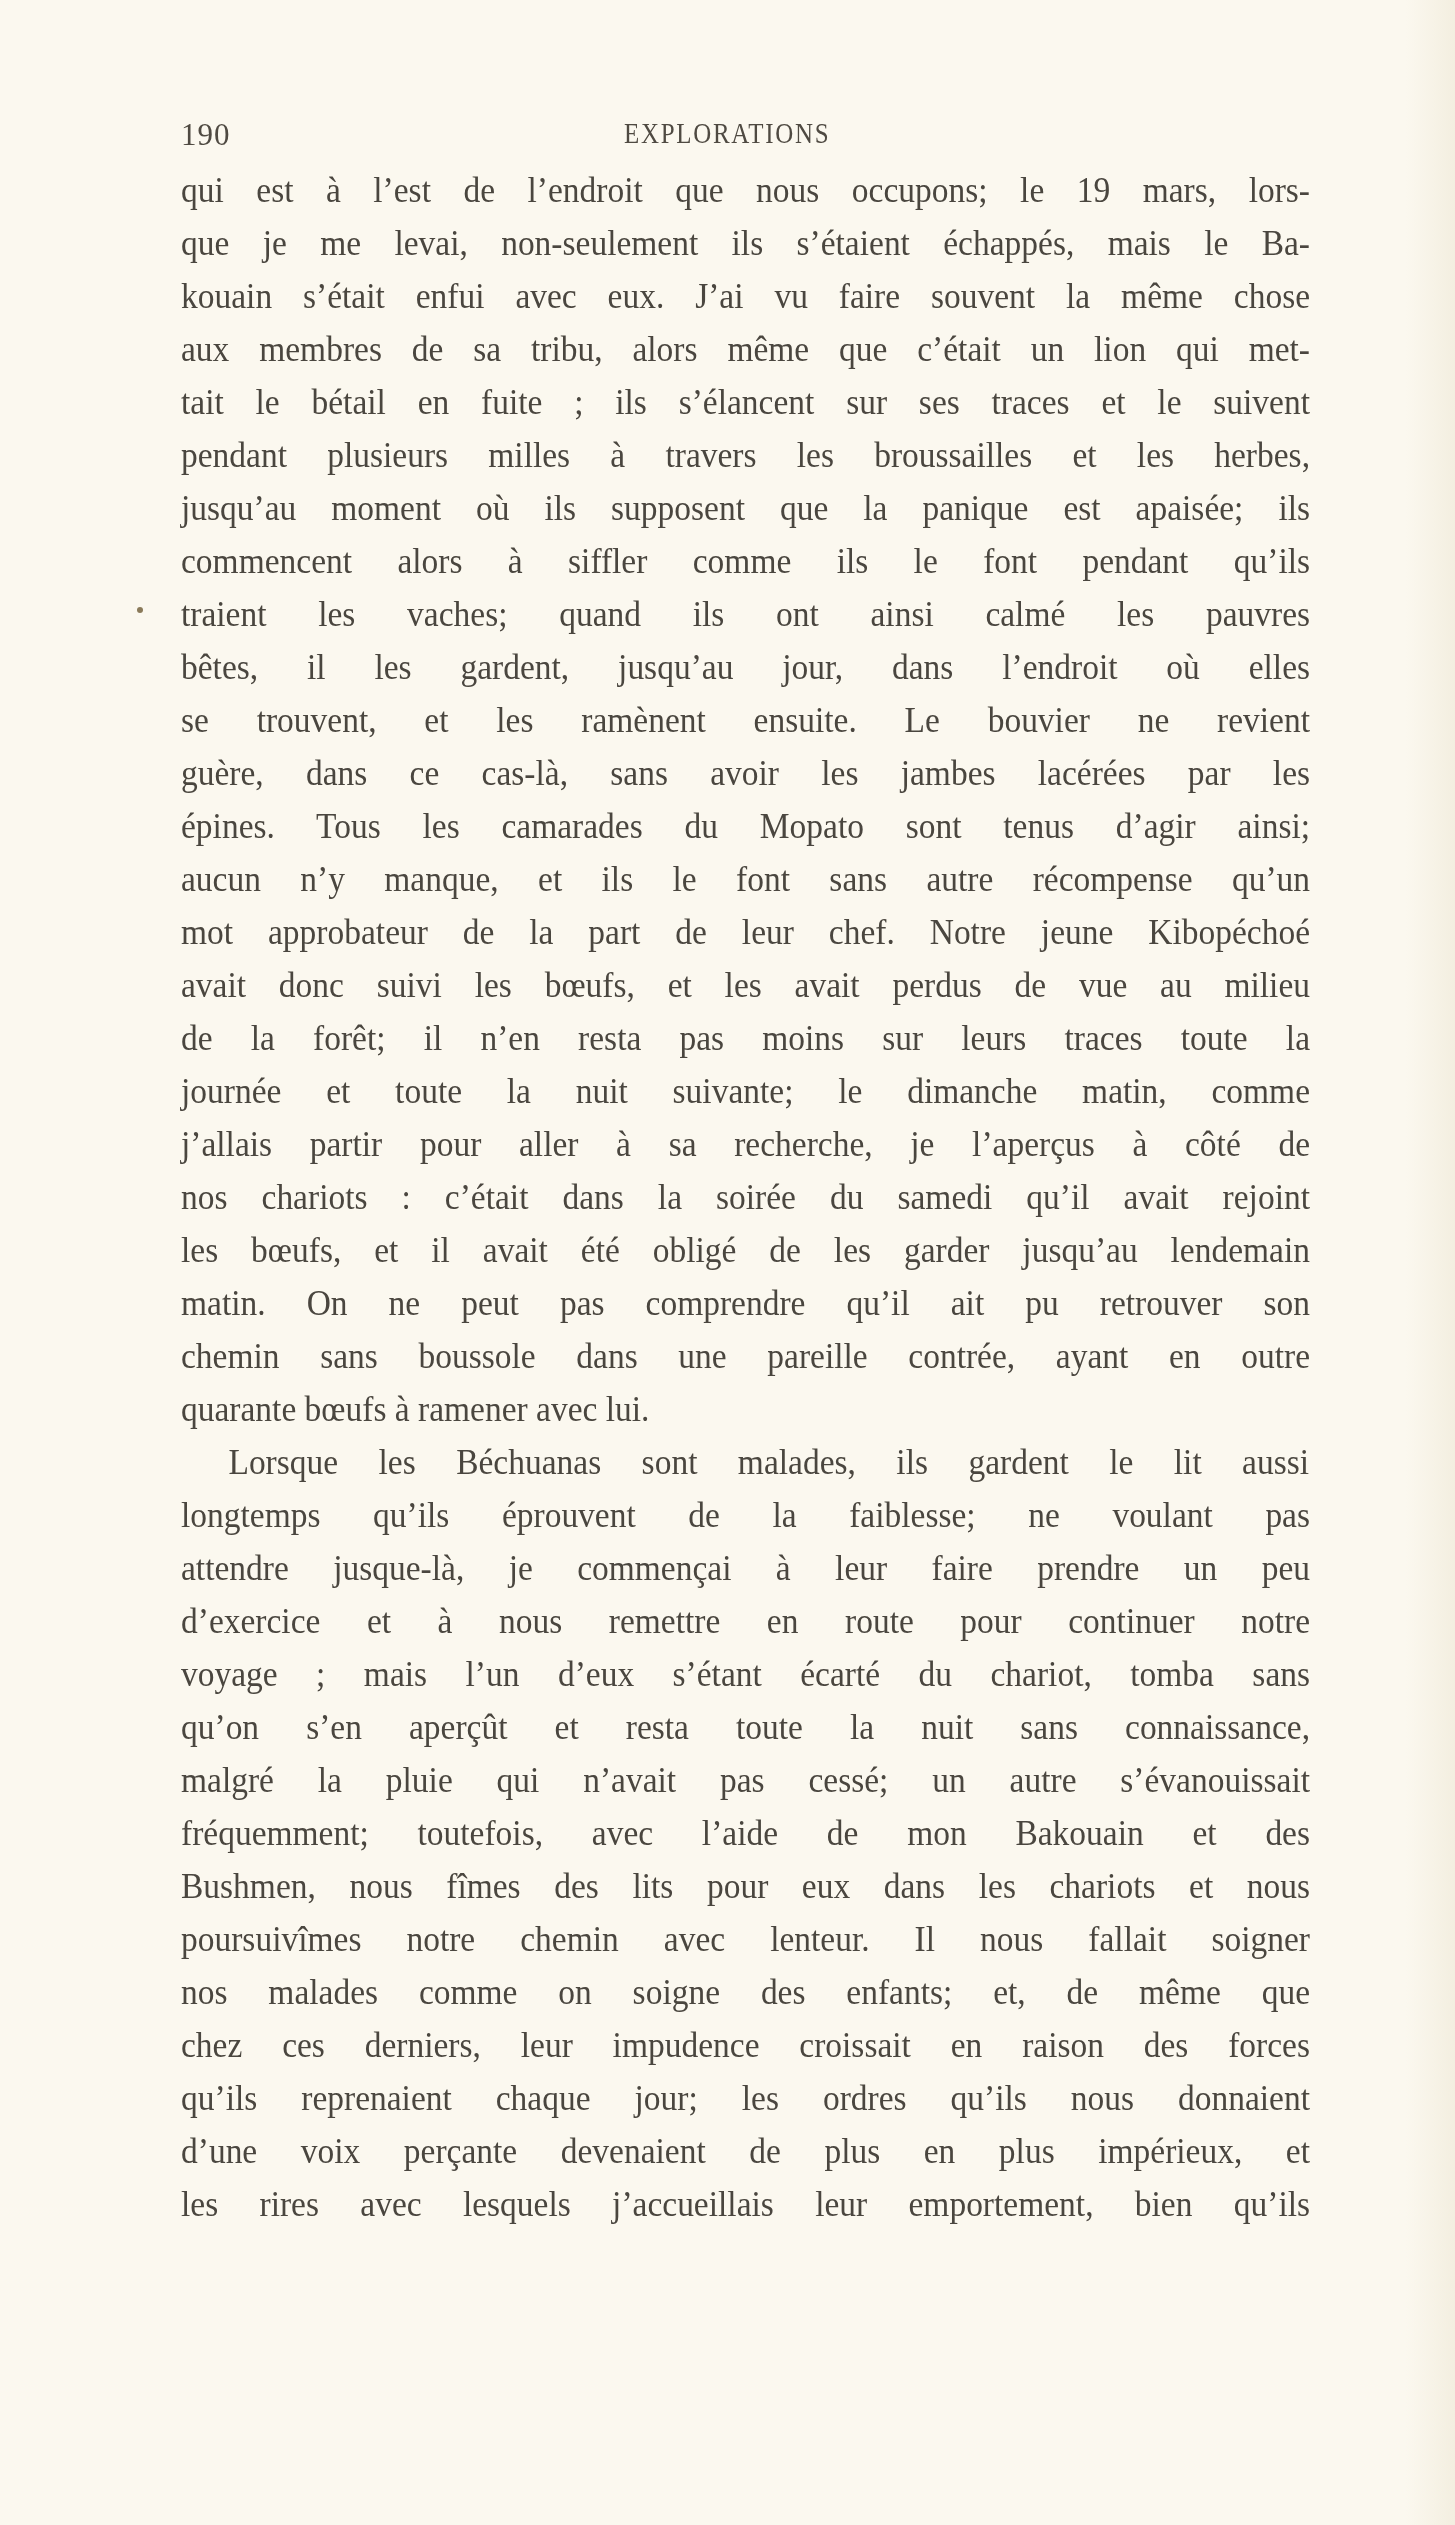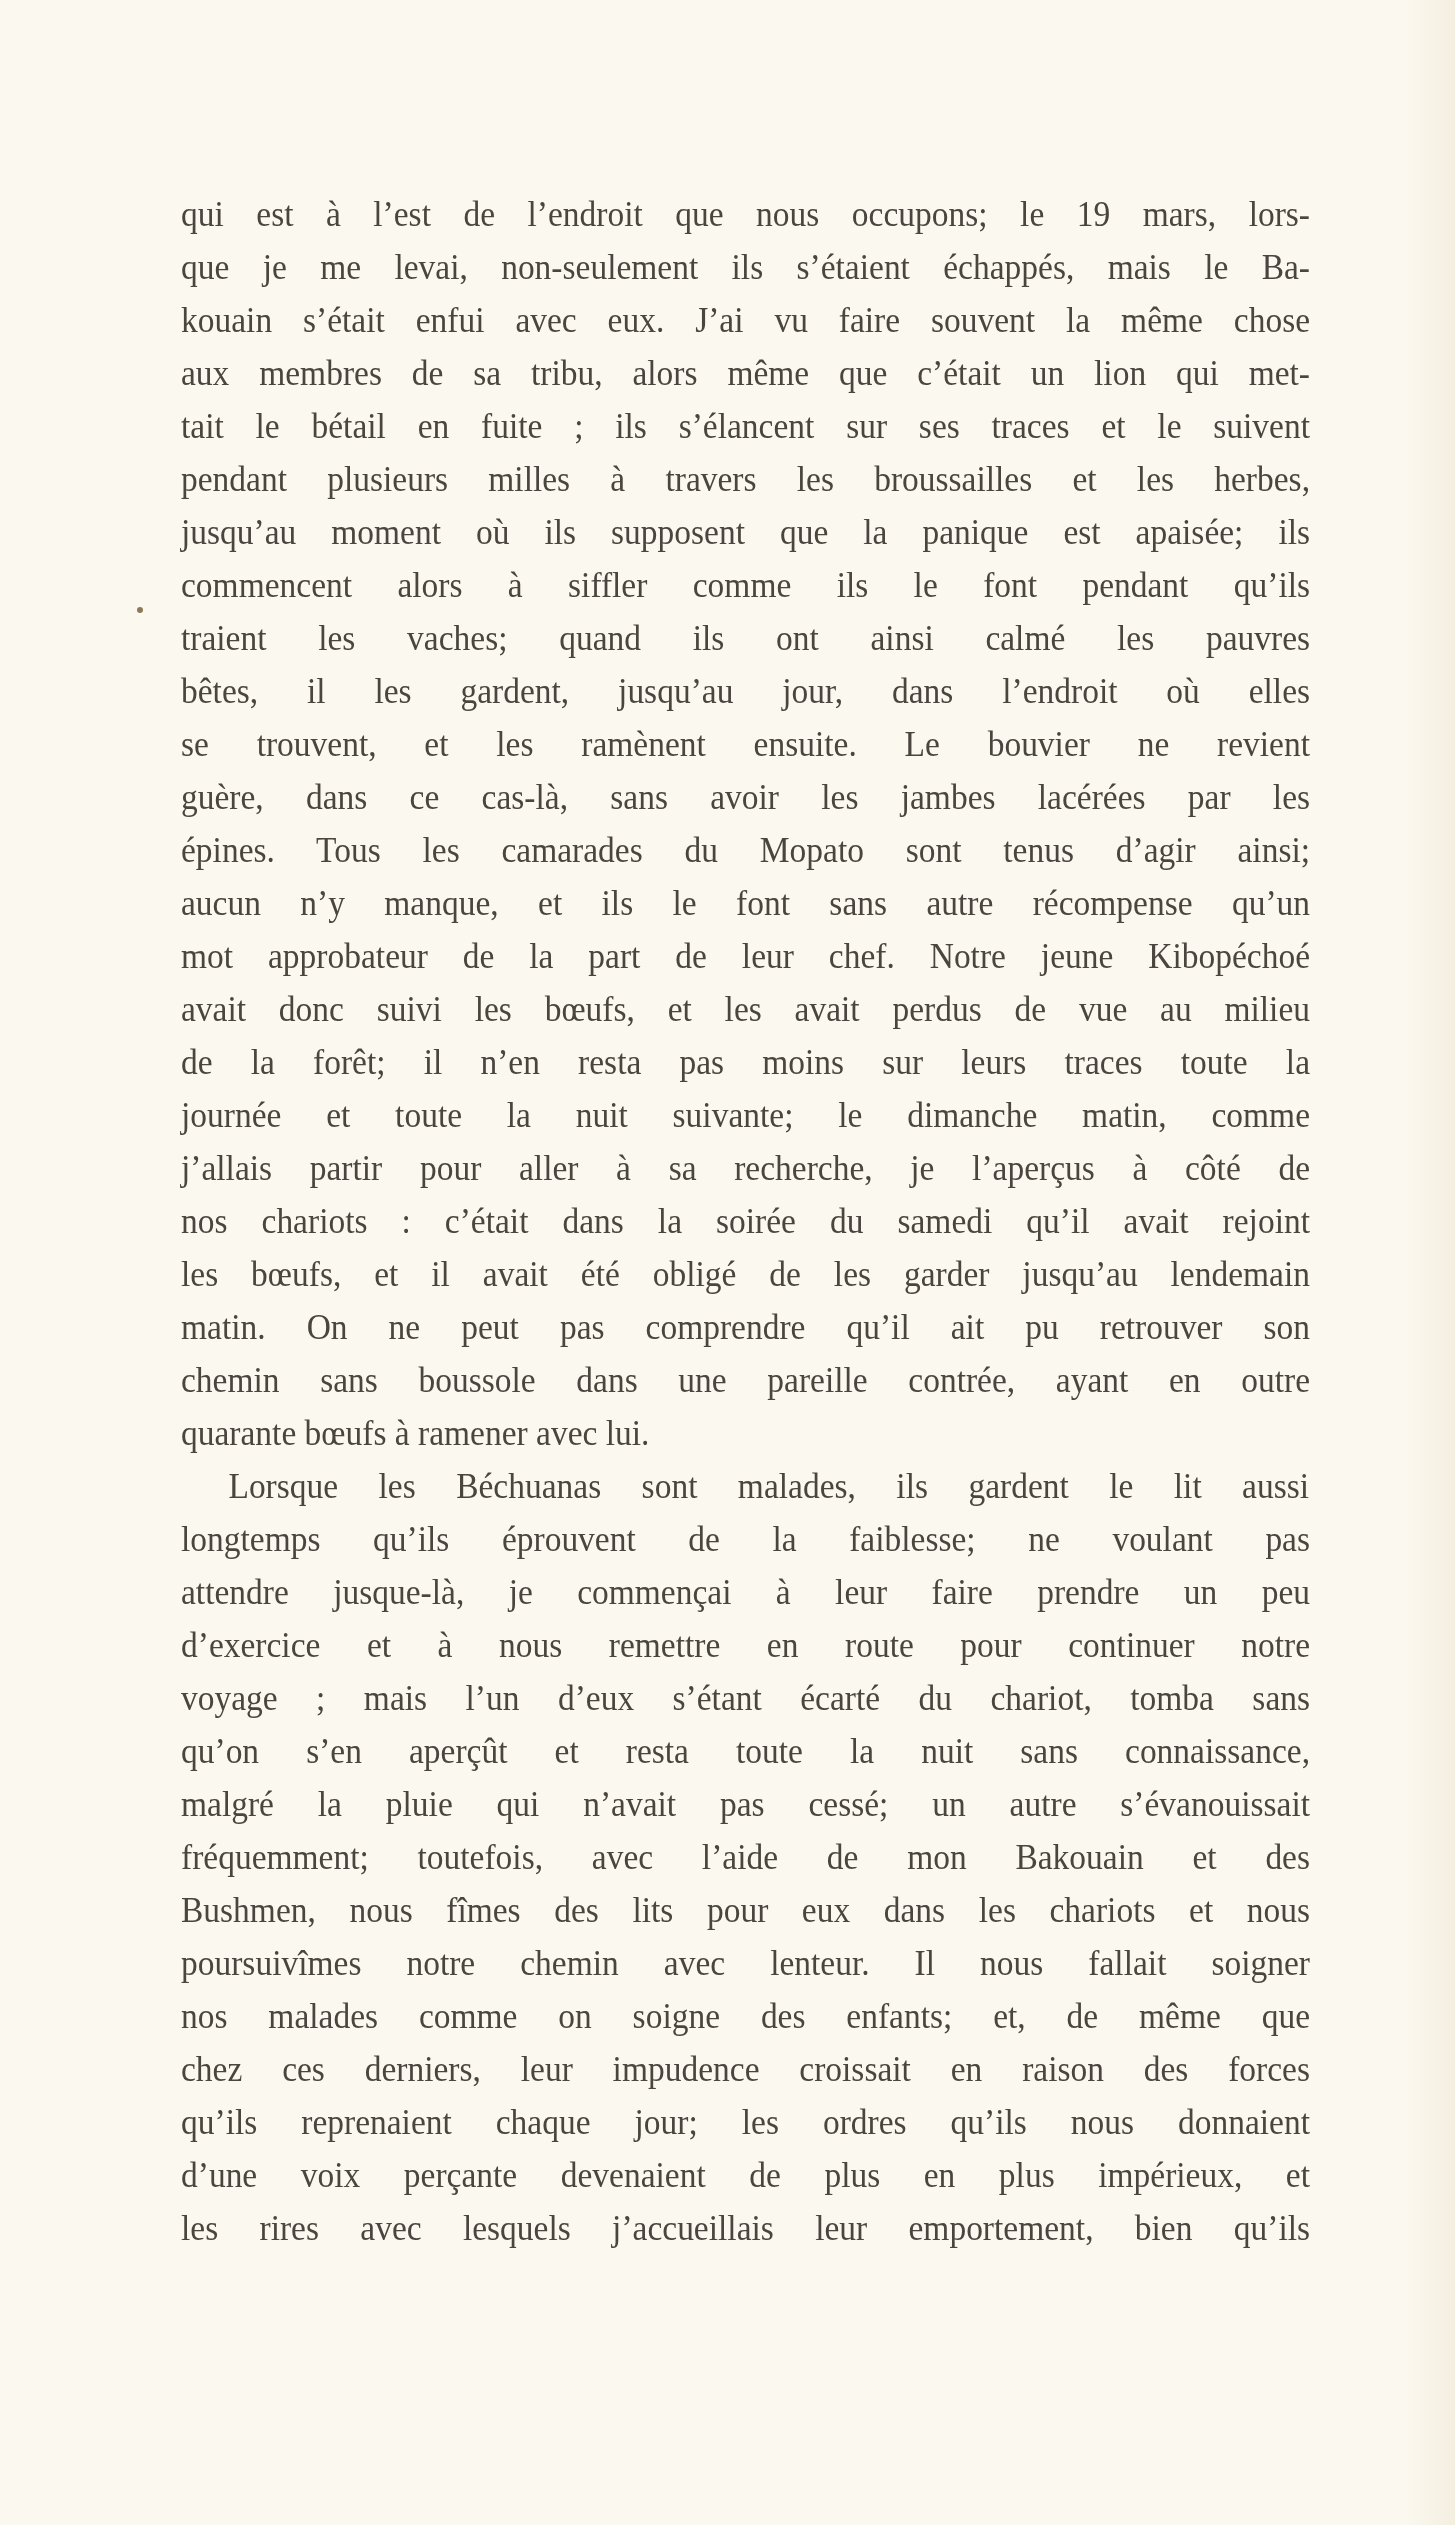--- a/index.html
+++ b/index.html
@@ -42,21 +42,21 @@
       position: absolute;
       left: 443px;
       top: 0;
       font-size: 29px;
       letter-spacing: 2px;
       transform: scaleX(0.86);
       transform-origin: left top;
     }
     .text-block {
       position: absolute;
-      top: 188px;
+      top: 164px;
       left: 181px;
       width: 1129px;
       font-family: "Liberation Serif", serif;
       color: #4a463f;
     }
     .line {
       height: 53px;
       line-height: 53px;
       font-size: 36px;
       white-space: nowrap;
@@ -79,20 +79,24 @@
       background: #8a7a5a;
     }
   </style>
 </head>
 <body>
 
 <div class="page">
 
   <div class="speck" style="left:137px;top:607px;width:6px;height:6px;"></div>
 
+  <div class="running-head">
+    <span class="page-number">190</span>
+    <span class="running-title">EXPLORATIONS</span>
+  </div>
 
   <div class="text-block">
     <div class="line">qui est à l’est de l’endroit que nous occupons; le 19 mars, lors-</div>
     <div class="line">que je me levai, non-seulement ils s’étaient échappés, mais le Ba-</div>
     <div class="line">kouain s’était enfui avec eux. J’ai vu faire souvent la même chose</div>
     <div class="line">aux membres de sa tribu, alors même que c’était un lion qui met-</div>
     <div class="line">tait le bétail en fuite ; ils s’élancent sur ses traces et le suivent</div>
     <div class="line">pendant plusieurs milles à travers les broussailles et les herbes,</div>
     <div class="line">jusqu’au moment où ils supposent que la panique est apaisée; ils</div>
     <div class="line">commencent alors à siffler comme ils le font pendant qu’ils</div>

